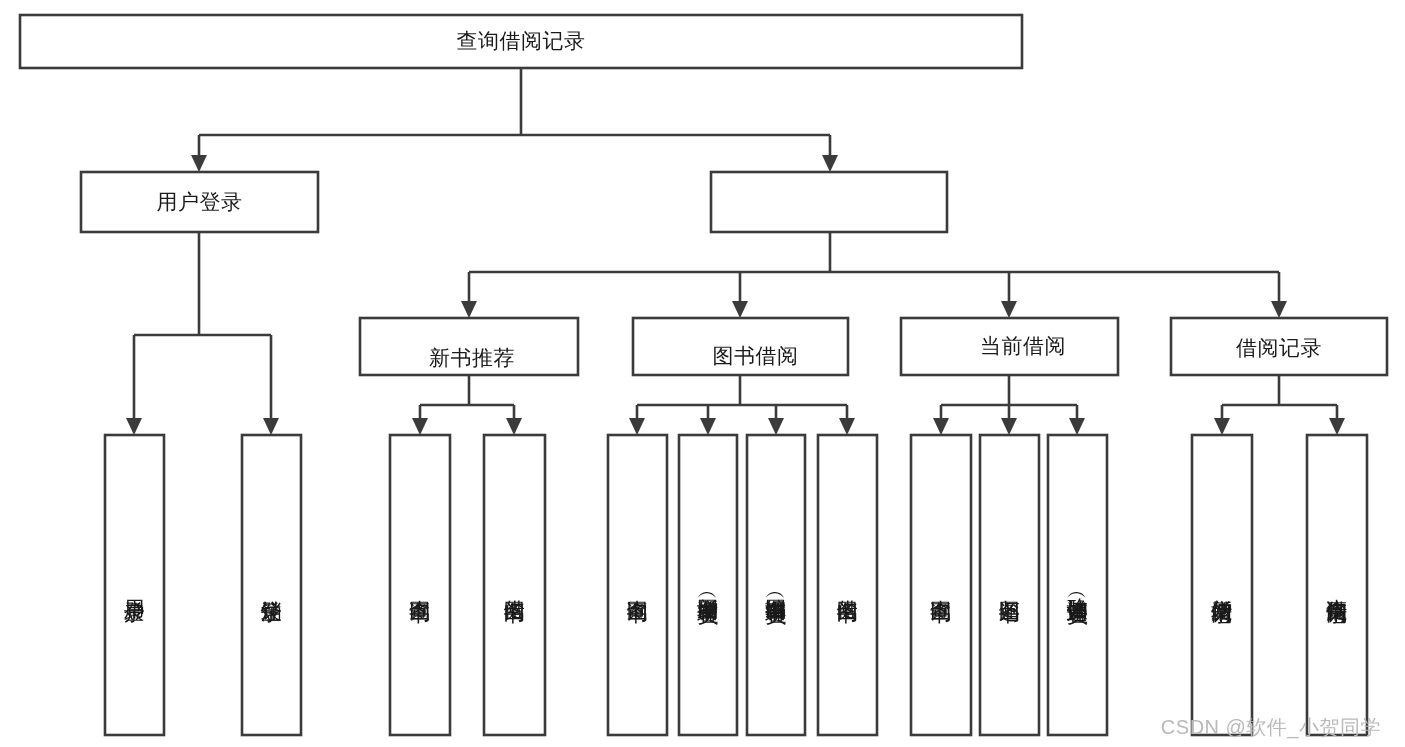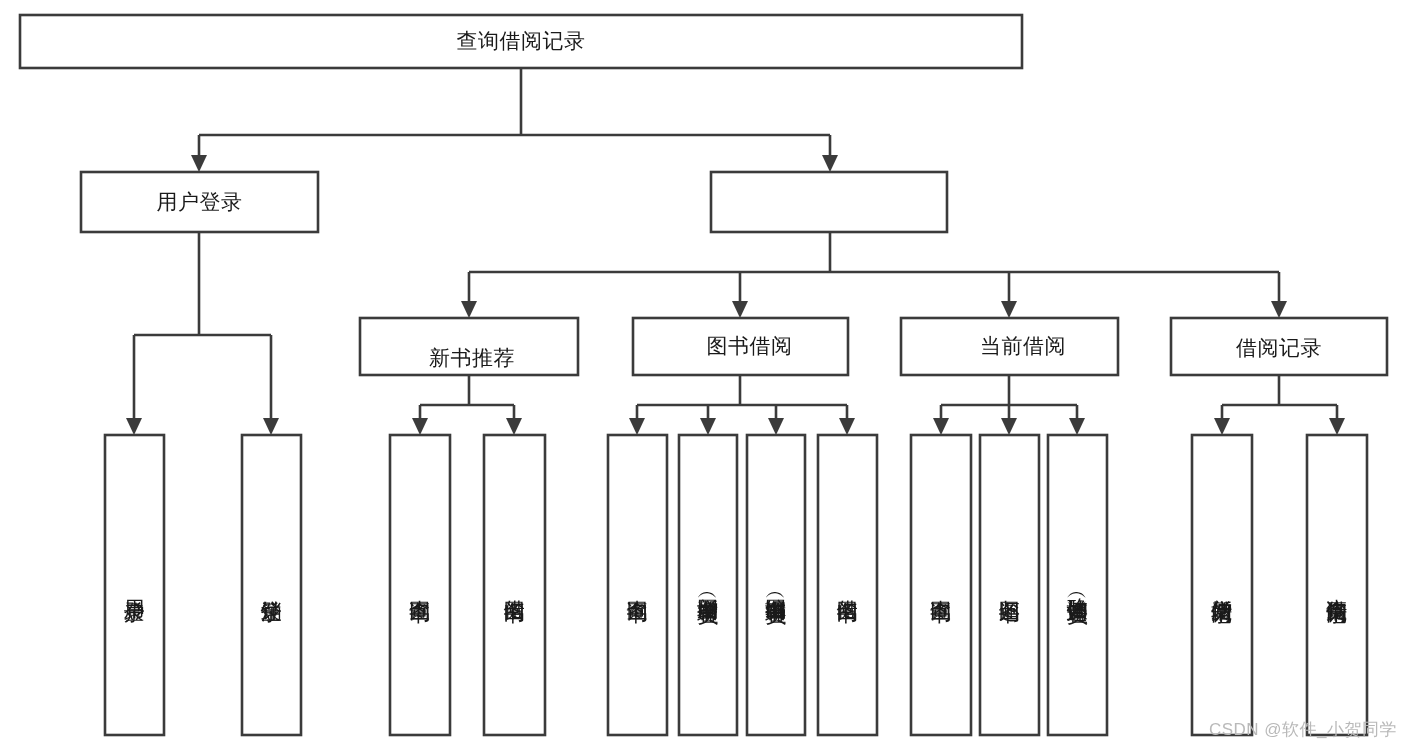--- a/index.html
+++ b/index.html
@@ -61,23 +61,23 @@
     color: #1a1a1a;
     font-size: 21px;
     line-height: 1.32;
     letter-spacing: 1px;
     writing-mode: vertical-rl;
     text-orientation: upright;
     pointer-events: none;
   }
   .watermark {
     position: absolute;
-    right: 8px;
+    right: 24px;
     bottom: 6px;
-    font-size: 17px;
+    font-size: 20px;
     color: #b9b9b9;
     letter-spacing: 0.5px;
     white-space: nowrap;
     pointer-events: none;
   }
 </style>
 </head>
 <body>
 
 <div id="diagram-root">
@@ -179,21 +179,21 @@
       <rect class="node-box" x="1192" y="435" width="60" height="300"></rect>
       <rect class="node-box" x="1307" y="435" width="60" height="300"></rect>
     </g>
   </svg>
 
   <div class="node-label-h" style="left:20px; top:15px; width:1002px; height:53px;">查询借阅记录</div>
 
   <div class="node-label-h" style="left:81px; top:172px; width:237px; height:60px;">用户登录</div>
 
   <div class="node-label-h" style="left:360px; top:318px; width:224px; height:57px;margin-top:12px;">新书推荐</div>
-  <div class="node-label-h" style="left:633px; top:318px; width:233px; height:57px;">图书借阅</div>
+  <div class="node-label-h" style="left:633px; top:328px; width:233px; height:57px;padding-left:6px;">图书借阅</div>
   <div class="node-label-h" style="left:901px; top:318px; width:244px; height:57px;">当前借阅</div>
   <div class="node-label-h" style="left:1171px; top:318px; width:216px; height:61px;">借阅记录</div>
 
   <div class="node-label-v" style="left:105px; top:435px; width:59px; height:300px;">用户登录</div>
   <div class="node-label-v" style="left:242px; top:435px; width:59px; height:300px;">注销登录</div>
 
   <div class="node-label-v" style="left:390px; top:435px; width:60px; height:300px;">查询图书</div>
   <div class="node-label-v" style="left:484px; top:435px; width:61px; height:300px;">借阅图书</div>
 
   <div class="node-label-v" style="left:608px; top:435px; width:59px; height:300px;">查询图书</div>

